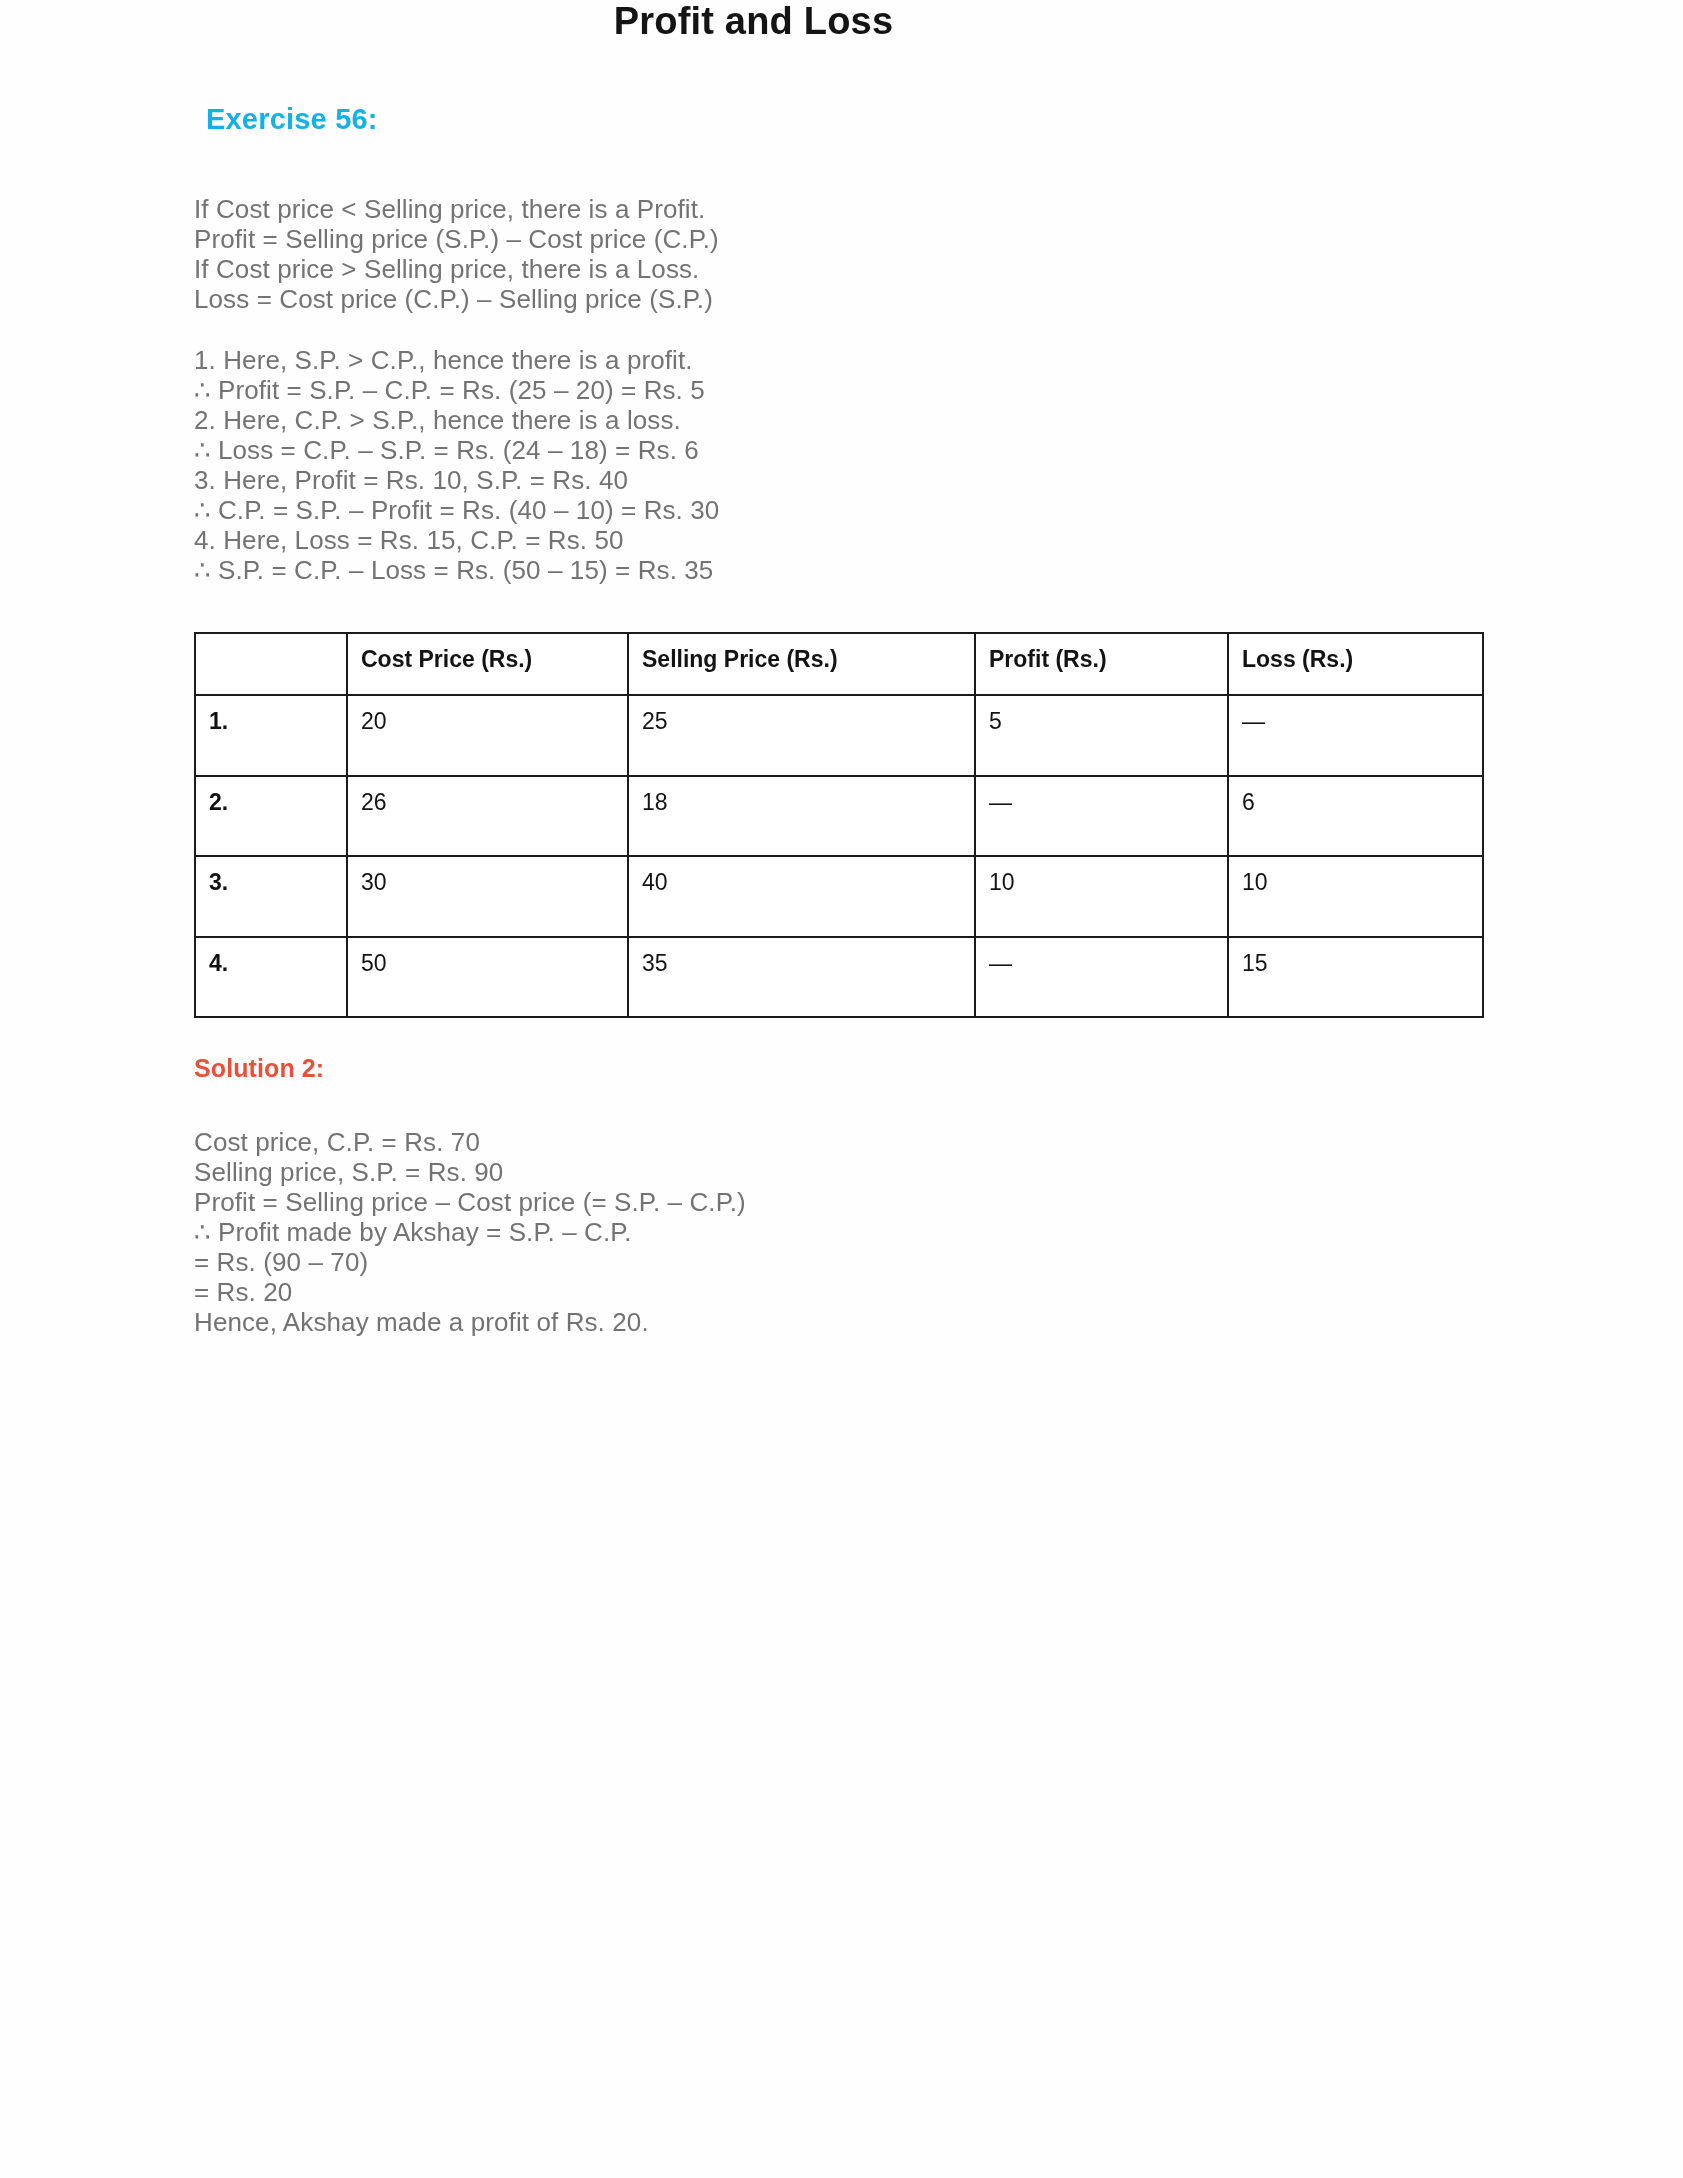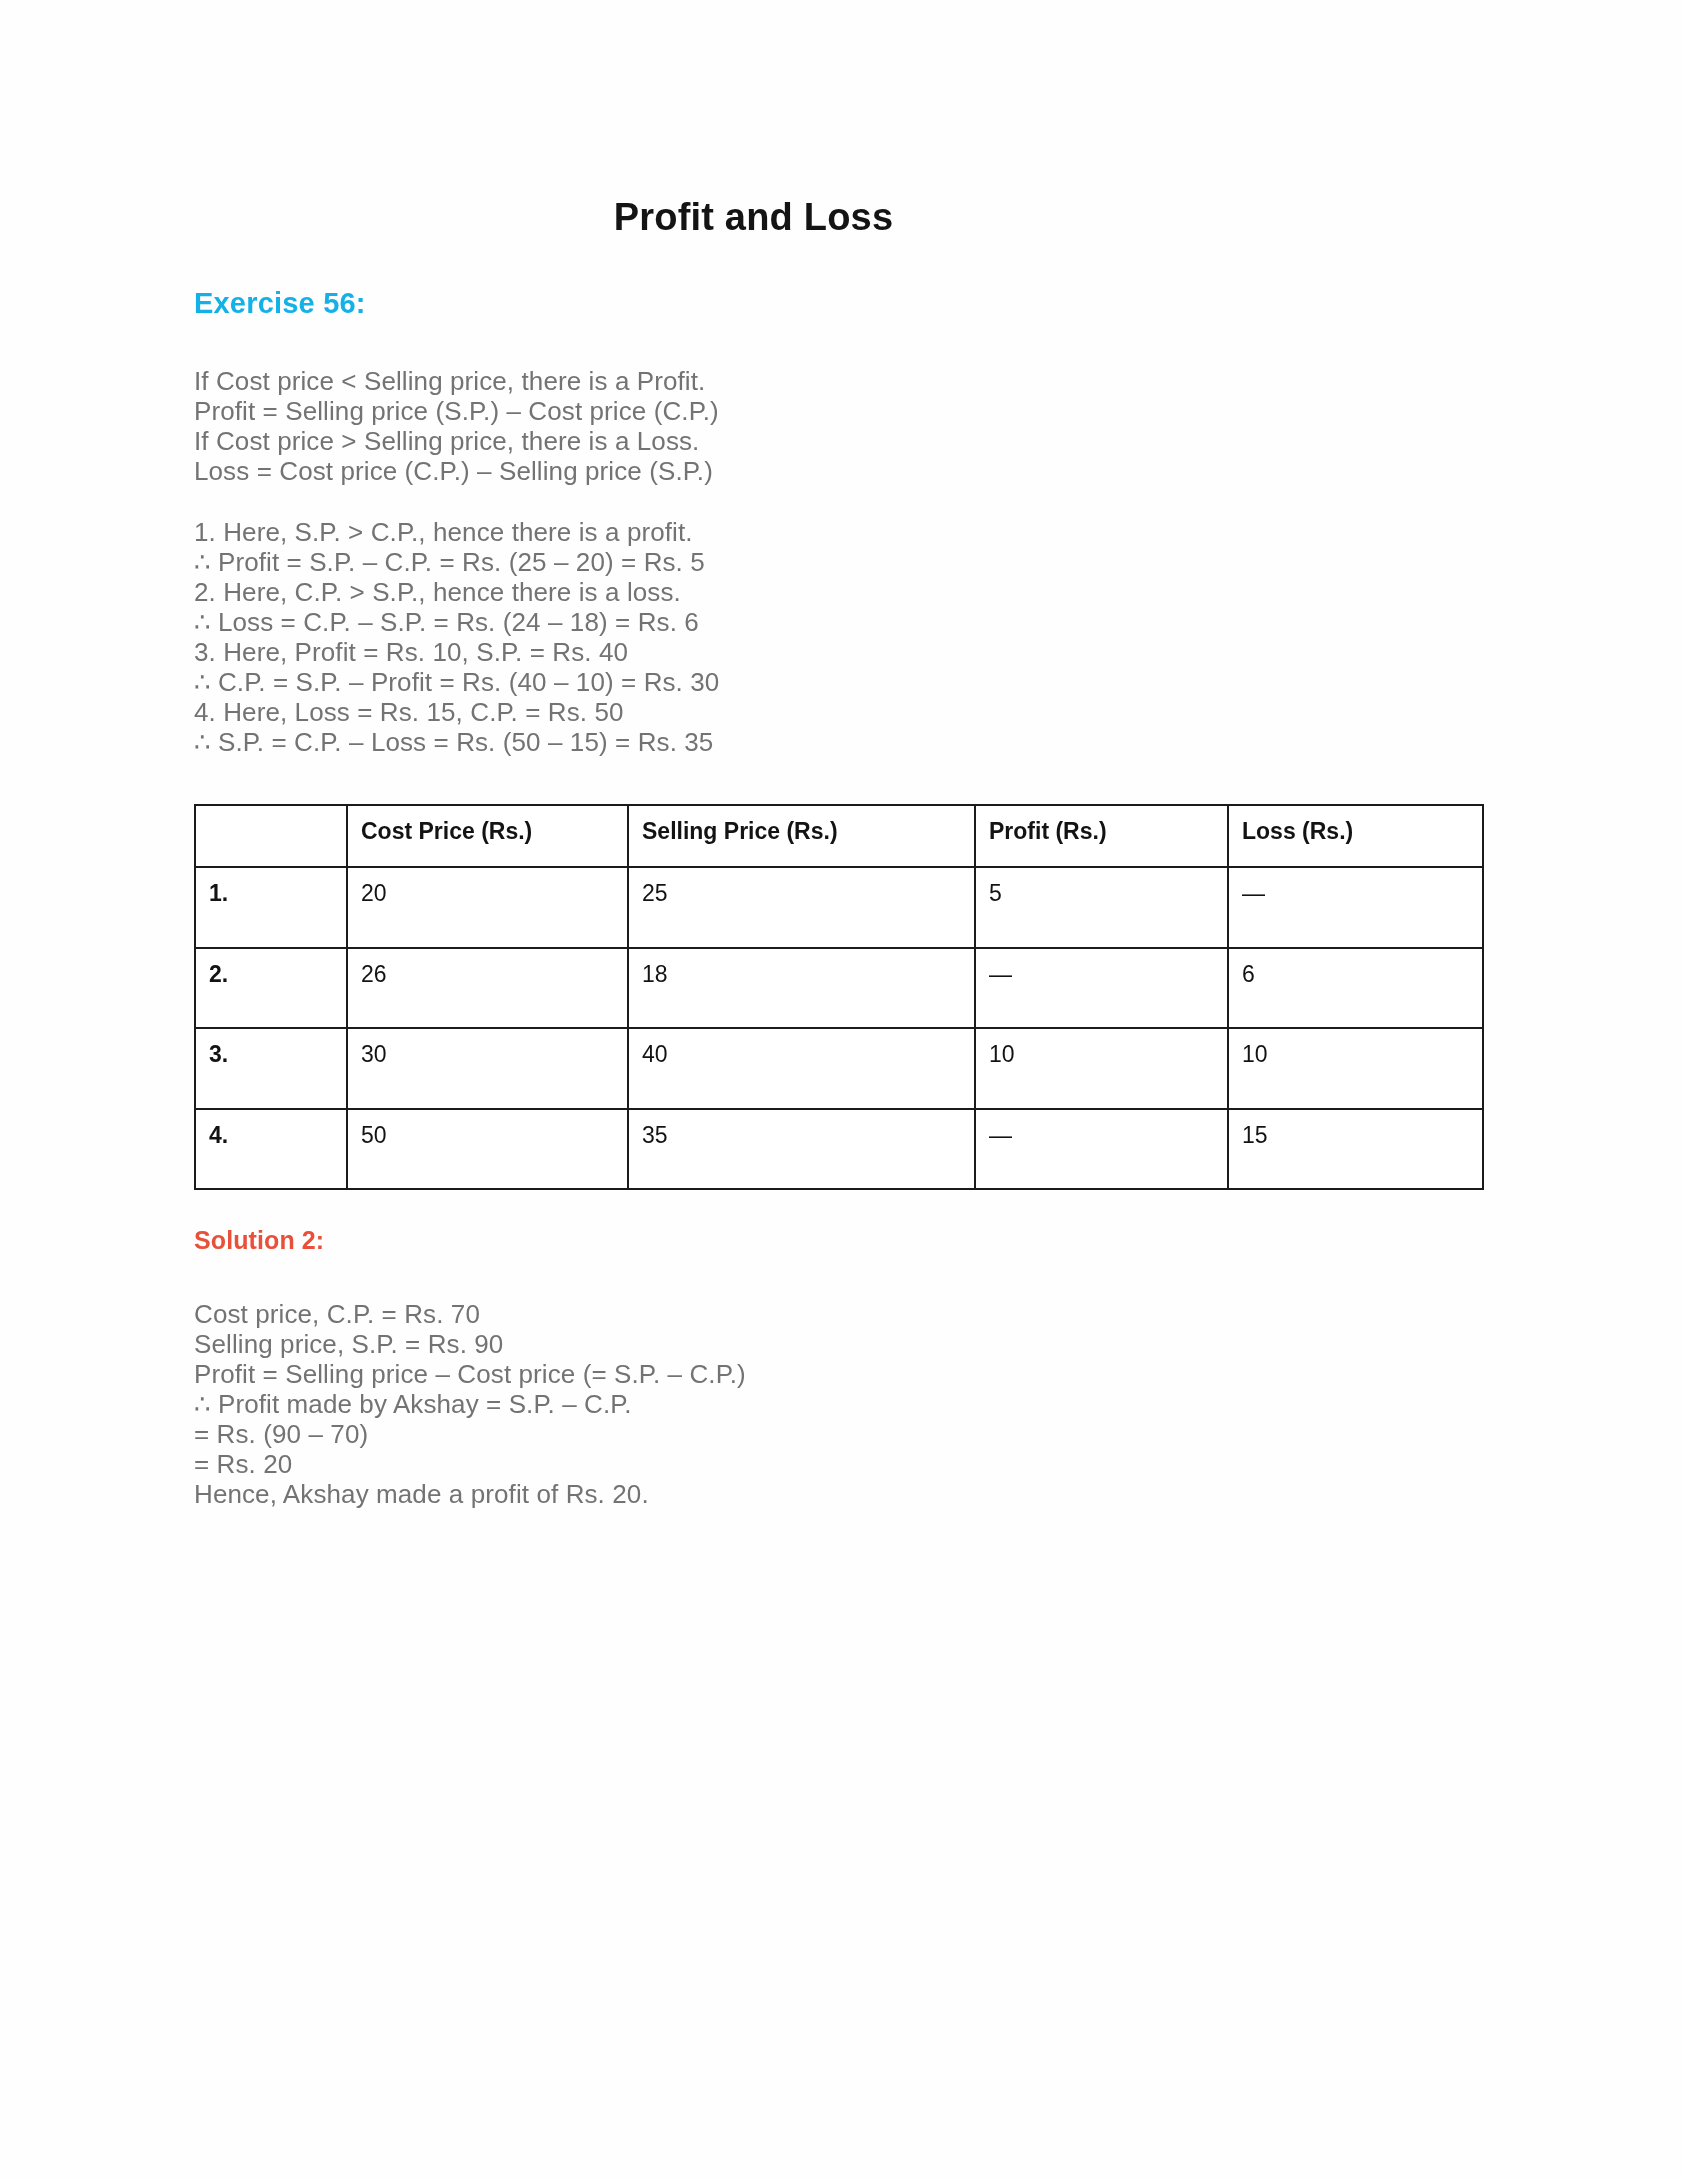--- a/index.html
+++ b/index.html
@@ -33,31 +33,30 @@
   }
 
   .doc-title {
     text-align: center;
     font-family: "Liberation Sans", sans-serif;
     font-weight: bold;
     font-size: 38px;
     letter-spacing: 0.2px;
     color: #141414;
     margin: 0;
-    padding-top: 196px;
     
     width: 1119px;
   }
 
   .exercise-heading {
     font-family: "Liberation Sans", sans-serif;
     font-weight: bold;
     font-size: 29px;
     color: #14b1e7;
-    margin: 0;
+    margin: 12px;
     padding-top: 48px;
     letter-spacing: 0.2px;
   }
 
   .solution-heading {
     font-family: "Liberation Sans", sans-serif;
     font-weight: bold;
     font-size: 25px;
     color: #e8503a;
     margin: 0;

